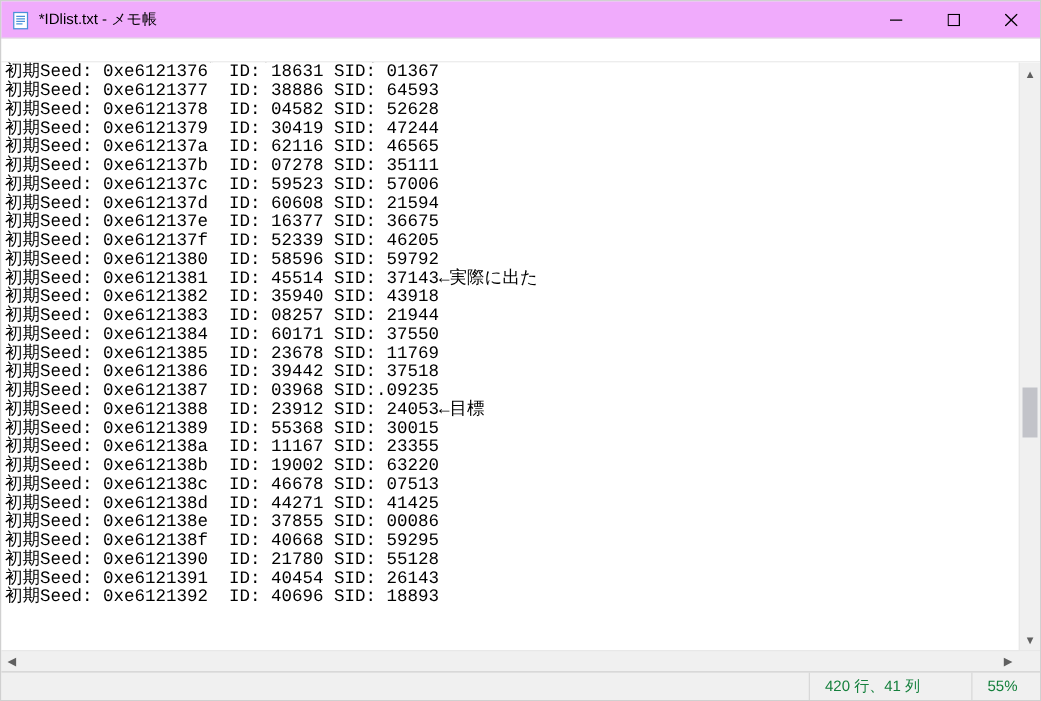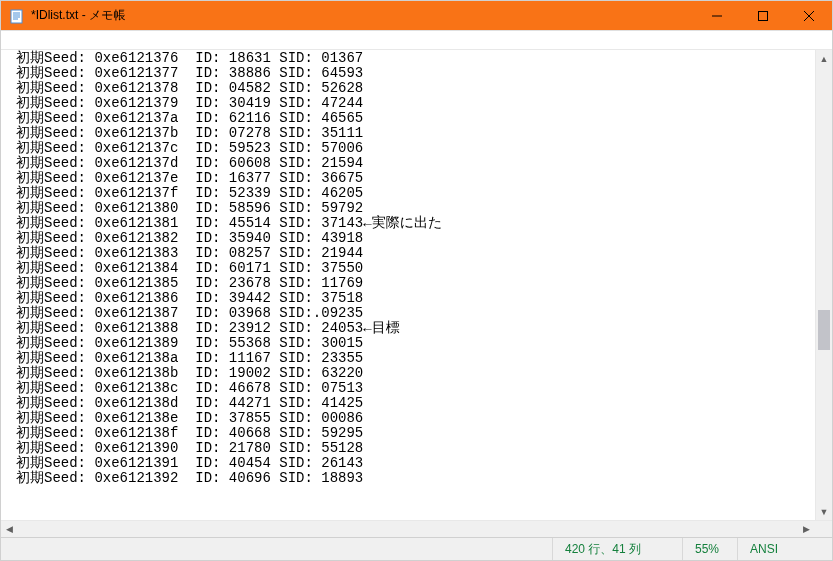--- a/index.html
+++ b/index.html
@@ -9,21 +9,21 @@
   background: #f0f0f0;
   width: 833px;
   height: 561px;
   overflow: hidden;
   display: flex;
   flex-direction: column;
   border: 1px solid #d0d0d0;
 }
 .titlebar {
   height: 30px;
-  background: #f97316;
+  background: #f0abfc;
   display: flex;
   align-items: center;
   padding-left: 8px;
   border-bottom: 1px solid #e0e0e0;
 }
 .titlebar .app-icon {
   width: 16px;
   height: 16px;
   margin-right: 6px;
   display: flex;
@@ -61,21 +61,21 @@
   overflow: hidden;
   position: relative;
 }
 .editor {
   flex: 1;
   font-family: Consolas, "Courier New", monospace;
   font-size: 14px;
   line-height: 15px;
   white-space: pre;
   color: #000;
-  padding: 1px 15px;
+  padding: 1px 3px;
   overflow: hidden;
 }
 .vscroll {
   width: 17px;
   background: #f0f0f0;
   position: relative;
   border-left: 1px solid #e8e8e8;
 }
 .vscroll .arrow {
   height: 17px;
@@ -212,14 +212,13 @@
   <div class="arrow">◀</div>
   <div class="track"></div>
   <div class="arrow">▶</div>
   <div class="corner"></div>
 </div>
 
 <div class="statusbar">
   <div class="cell flex"></div>
   <div class="cell" style="width:130px">420 行、41 列</div>
   <div class="cell" style="width:55px">55%</div>
-  <div class="cell" style="width:95px">ANSI</div>
 </div>
 
 </body></html>

